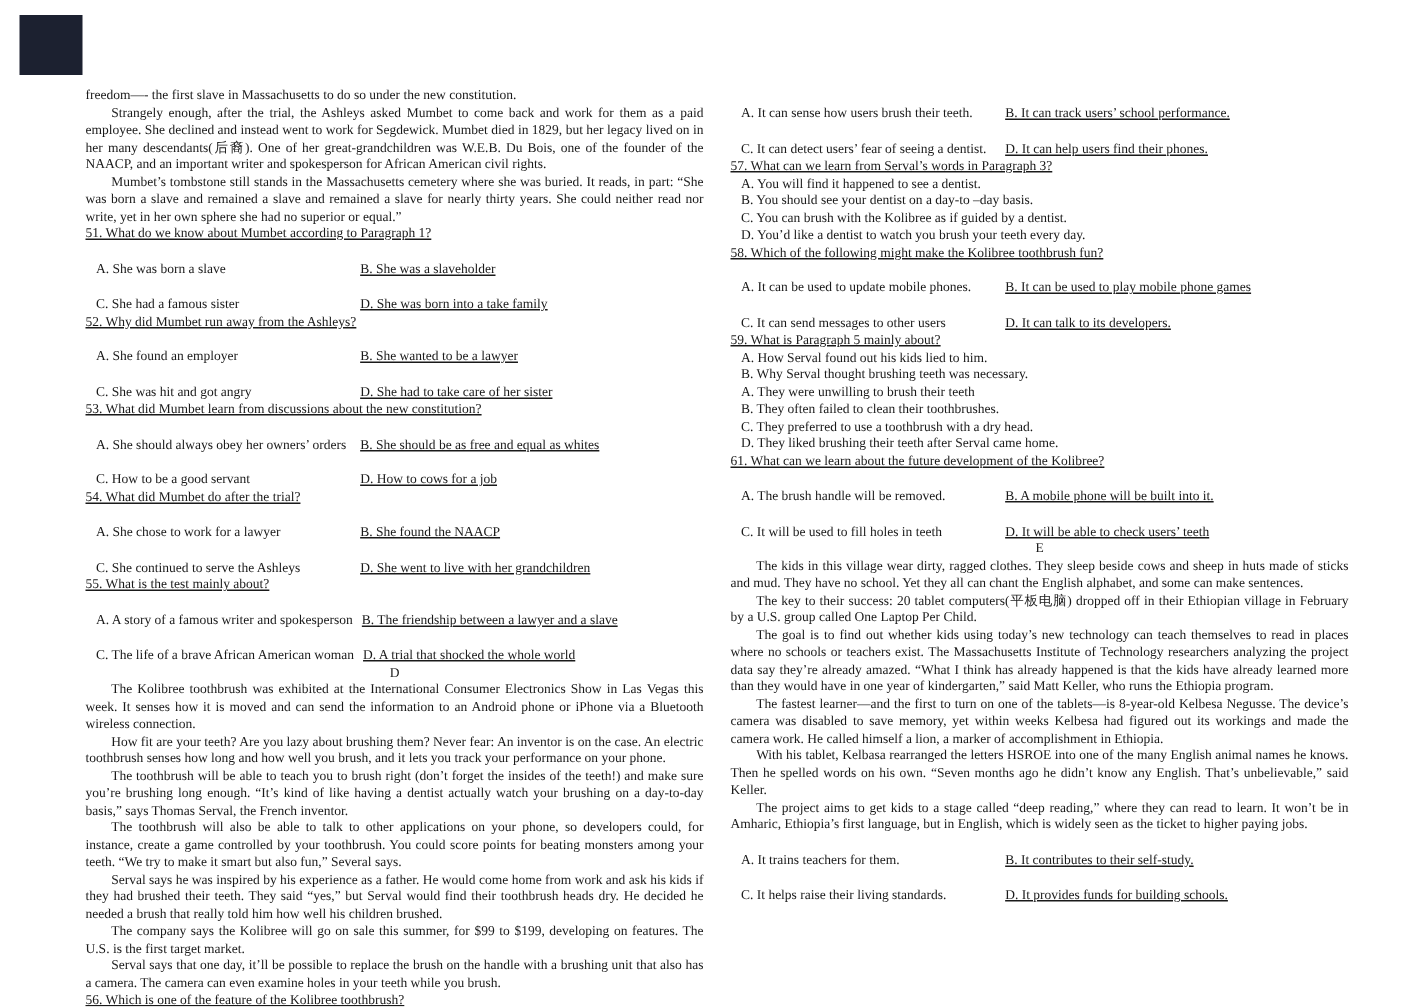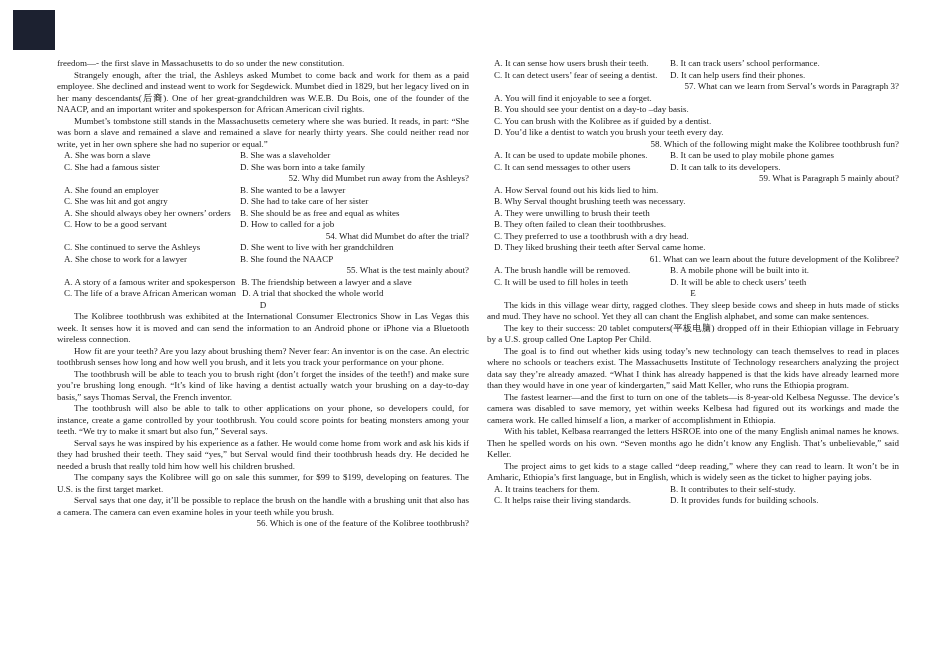--- a/index.html
+++ b/index.html
@@ -25,64 +25,66 @@
     position: absolute;
     top: 58px;
     width: 412px;
     font-size: 9px;
     line-height: 11.5px;
   }
   .col-left  { left: 57px; }
   .col-right { left: 487px; }
   .para { text-align: justify; text-indent: 1.9em; }
   .para.flush { text-indent: 0; }
-  .question { text-align: right; }
+  .question { text-align: left; text-decoration: underline; }
   .option { padding-left: 7px; }
   .pair { padding-left: 7px; }
-  .opt-a { display: inline-block; min-width: 42%; }
-  .opt-b { padding-left: 6px; }
+  .opt-a { display: inline-block; min-width: 42%; margin-top: 12px; }
+  .opt-b { padding-left: 6px; text-decoration: underline; }
   .section-heading { text-align: center; }
 </style>
 </head>
 <body>
 
 <div class="page">
   <div class="corner-mark" style="background: rgb(28, 33, 48);"></div>
   <div class="column col-left">
       <div class="para flush">freedom—- the first slave in Massachusetts to do so under the new constitution.</div>
       <div class="para">Strangely enough, after the trial, the Ashleys asked Mumbet to come back and work for them as a paid employee. She declined and instead went to work for Segdewick. Mumbet died in 1829, but her legacy lived on in her many descendants(后裔). One of her great-grandchildren was W.E.B. Du Bois, one of the founder of the NAACP, and an important writer and spokesperson for African American civil rights.</div>
       <div class="para">Mumbet’s tombstone still stands in the Massachusetts cemetery where she was buried. It reads, in part: “She was born a slave and remained a slave and remained a slave for nearly thirty years. She could neither read nor write, yet in her own sphere she had no superior or equal.”</div>
+      <div class="question">51. What do we know about Mumbet according to Paragraph 1?</div>
       <div class="option pair"><span class="opt-a">A. She was born a slave</span><span class="opt-b">B. She was a slaveholder</span></div>
       <div class="option pair"><span class="opt-a">C. She had a famous sister</span><span class="opt-b">D. She was born into a take family</span></div>
       <div class="question">52. Why did Mumbet run away from the Ashleys?</div>
       <div class="option pair"><span class="opt-a">A. She found an employer</span><span class="opt-b">B. She wanted to be a lawyer</span></div>
       <div class="option pair"><span class="opt-a">C. She was hit and got angry</span><span class="opt-b">D. She had to take care of her sister</span></div>
+      <div class="question">53. What did Mumbet learn from discussions about the new constitution?</div>
       <div class="option pair"><span class="opt-a">A. She should always obey her owners’ orders</span><span class="opt-b">B. She should be as free and equal as whites</span></div>
-      <div class="option pair"><span class="opt-a">C. How to be a good servant</span><span class="opt-b">D. How to called for a job</span></div>
+      <div class="option pair"><span class="opt-a">C. How to be a good servant</span><span class="opt-b">D. How to cows for a job</span></div>
       <div class="question">54. What did Mumbet do after the trial?</div>
+      <div class="option pair"><span class="opt-a">A. She chose to work for a lawyer</span><span class="opt-b">B. She found the NAACP</span></div>
       <div class="option pair"><span class="opt-a">C. She continued to serve the Ashleys</span><span class="opt-b">D. She went to live with her grandchildren</span></div>
-      <div class="option pair"><span class="opt-a">A. She chose to work for a lawyer</span><span class="opt-b">B. She found the NAACP</span></div>
       <div class="question">55. What is the test mainly about?</div>
       <div class="option pair"><span class="opt-a">A. A story of a famous writer and spokesperson</span><span class="opt-b">B. The friendship between a lawyer and a slave</span></div>
       <div class="option pair"><span class="opt-a">C. The life of a brave African American woman</span><span class="opt-b">D. A trial that shocked the whole world</span></div>
       <div class="section-heading">D</div>
       <div class="para">The Kolibree toothbrush was exhibited at the International Consumer Electronics Show in Las Vegas this week. It senses how it is moved and can send the information to an Android phone or iPhone via a Bluetooth wireless connection.</div>
       <div class="para">How fit are your teeth? Are you lazy about brushing them? Never fear: An inventor is on the case. An electric toothbrush senses how long and how well you brush, and it lets you track your performance on your phone.</div>
       <div class="para">The toothbrush will be able to teach you to brush right (don’t forget the insides of the teeth!) and make sure you’re brushing long enough. “It’s kind of like having a dentist actually watch your brushing on a day-to-day basis,” says Thomas Serval, the French inventor.</div>
       <div class="para">The toothbrush will also be able to talk to other applications on your phone, so developers could, for instance, create a game controlled by your toothbrush. You could score points for beating monsters among your teeth. “We try to make it smart but also fun,” Several says.</div>
       <div class="para">Serval says he was inspired by his experience as a father. He would come home from work and ask his kids if they had brushed their teeth. They said “yes,” but Serval would find their toothbrush heads dry. He decided he needed a brush that really told him how well his children brushed.</div>
       <div class="para">The company says the Kolibree will go on sale this summer, for $99 to $199, developing on features. The U.S. is the first target market.</div>
       <div class="para">Serval says that one day, it’ll be possible to replace the brush on the handle with a brushing unit that also has a camera. The camera can even examine holes in your teeth while you brush.</div>
       <div class="question">56. Which is one of the feature of the Kolibree toothbrush?</div>
     </div>
   <div class="column col-right">
       <div class="option pair"><span class="opt-a">A. It can sense how users brush their teeth.</span><span class="opt-b">B. It can track users’ school performance.</span></div>
       <div class="option pair"><span class="opt-a">C. It can detect users’ fear of seeing a dentist.</span><span class="opt-b">D. It can help users find their phones.</span></div>
       <div class="question">57. What can we learn from Serval’s words in Paragraph 3?</div>
-      <div class="option">A. You will find it enjoyable to see a forget.</div>
+      <div class="option">A. You will find it happened to see a dentist.</div>
       <div class="option">B. You should see your dentist on a day-to –day basis.</div>
       <div class="option">C. You can brush with the Kolibree as if guided by a dentist.</div>
       <div class="option">D. You’d like a dentist to watch you brush your teeth every day.</div>
       <div class="question">58. Which of the following might make the Kolibree toothbrush fun?</div>
       <div class="option pair"><span class="opt-a">A. It can be used to update mobile phones.</span><span class="opt-b">B. It can be used to play mobile phone games</span></div>
       <div class="option pair"><span class="opt-a">C. It can send messages to other users</span><span class="opt-b">D. It can talk to its developers.</span></div>
       <div class="question">59. What is Paragraph 5 mainly about?</div>
       <div class="option">A. How Serval found out his kids lied to him.</div>
       <div class="option">B. Why Serval thought brushing teeth was necessary.</div>
       <div class="option">A. They were unwilling to brush their teeth</div>

